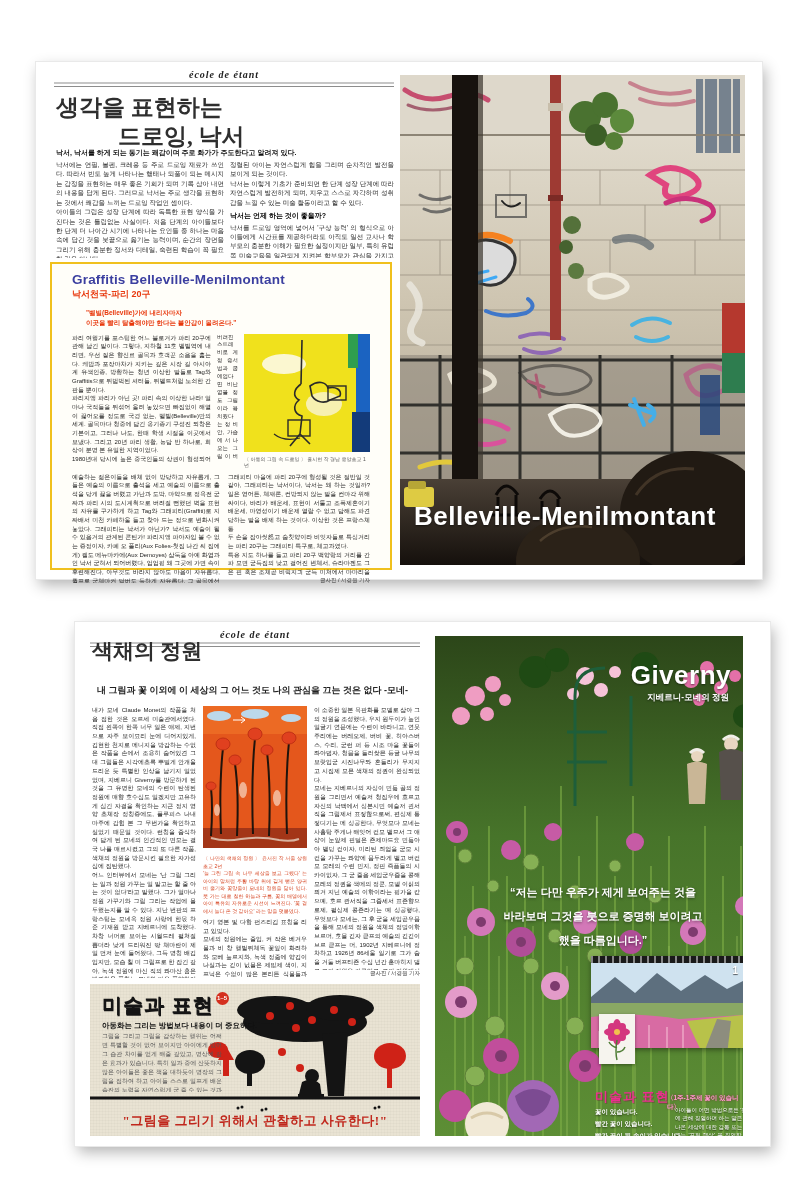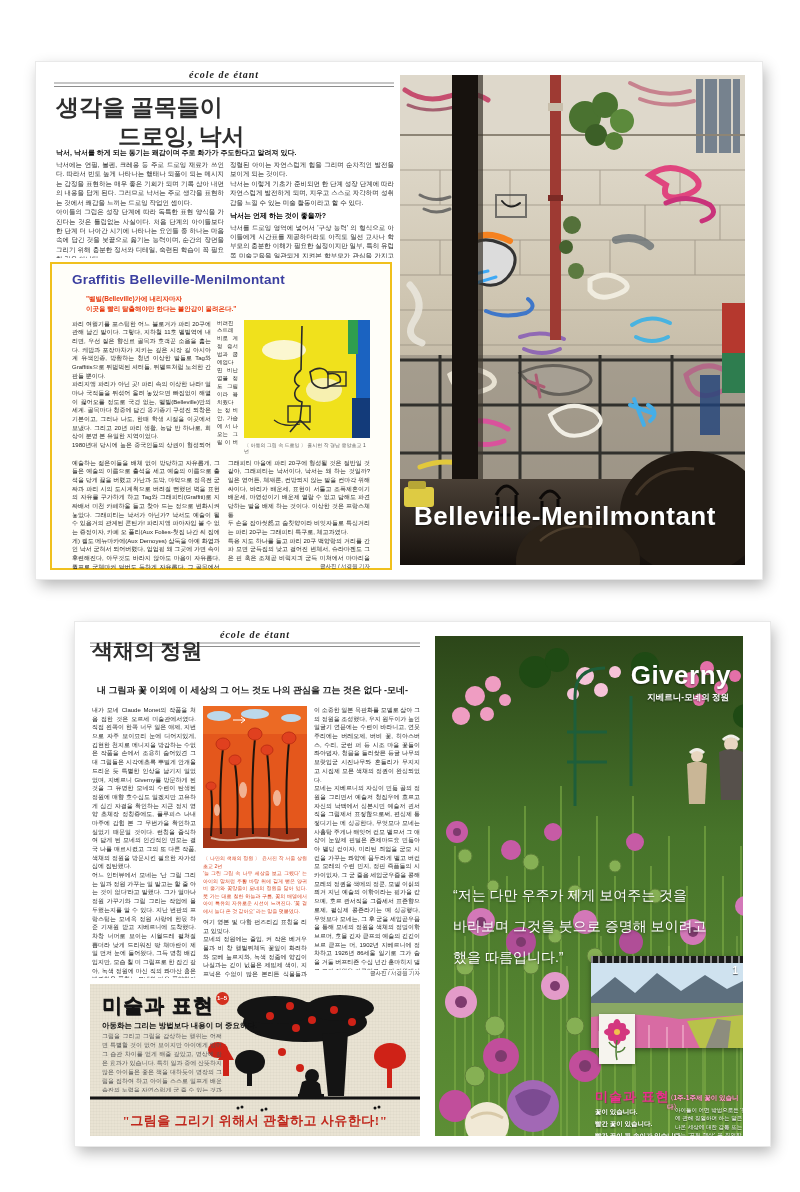--- a/index.html
+++ b/index.html
@@ -27,22 +27,22 @@
     background-image:repeating-linear-gradient(0deg,rgba(0,0,0,.025) 0 1px,transparent 1px 3px),
     repeating-linear-gradient(90deg,rgba(0,0,0,.02) 0 1px,transparent 1px 3px);overflow:hidden;}
   .bbox-title{font-weight:900;font-size:20px;color:#151515;letter-spacing:1px;text-shadow:.6px .6px 0 #151515;}
   .badge{display:inline-block;background:#d42f1e;color:#fff;font-size:6px;font-weight:bold;border-radius:50%;
     width:13px;height:13px;line-height:13px;text-align:center;vertical-align:top;margin-left:2px;}
   .bbox-sub{font-weight:bold;font-size:7.5px;color:#111;margin-top:3px;}
   .bbox-body{font-size:6px;line-height:1.5;color:#555;text-align:justify;white-space:pre-line;}
   .bbox-quote{position:absolute;width:100%;text-align:center;font-family:"Liberation Serif",serif;
     font-weight:bold;font-size:13px;color:#c0271c;letter-spacing:.5px;}
   .redcap{font-size:5px;line-height:1.5;color:#d43c17;text-align:justify;white-space:pre-line;}
-  .gq{position:absolute;color:#fff;font-weight:normal;font-size:14px;line-height:2.2;
-    text-shadow:0 1px 3px rgba(0,0,0,.55);white-space:pre-line;}
+  .gq{position:absolute;color:#fff;font-weight:bold;font-size:11px;line-height:2.2;
+    text-shadow:0 1px 3px rgba(0,0,0,.55);white-space:pre-line;text-align:center;}
   .calendar{position:absolute;background:#dfe9f0;box-shadow:0 2px 5px rgba(0,0,0,.4);overflow:hidden;}
   .spiral{position:absolute;left:0;top:0;width:100%;height:7px;background:#1a1a1a;
     background-image:repeating-linear-gradient(90deg,#888 0 2px,#1a1a1a 2px 7px);}
   .cal-num{position:absolute;right:5px;top:9px;color:#fff;font-weight:bold;font-size:10px;text-shadow:0 1px 1px rgba(0,0,0,.6);}
   .minititle{position:absolute;color:#ed2e90;font-weight:900;font-size:13px;letter-spacing:1px;
     text-shadow:1px 1px 0 rgba(120,0,60,.35);}
   .miniheading{position:absolute;color:#ff9ed0;font-weight:bold;font-size:6.5px;text-shadow:0 0 2px rgba(150,0,70,.8);}
   .caplines{position:absolute;color:#fff;font-weight:bold;font-size:6.5px;line-height:1.85;
     text-shadow:0 1px 2px rgba(0,0,0,.6);white-space:pre-line;}
   .minipara{position:absolute;color:#fff;font-size:5.5px;line-height:1.5;text-align:justify;
@@ -50,39 +50,40 @@
 </style>
 </head>
 <body>
 
 <div class="spread" style="left:36px;top:62px;width:726px;height:517px;">
 
   <div class="hdr" style="left:18px;top:7px;width:340px;">école de étant</div>
   <div class="hdr-rule" style="left:18px;top:20px;width:340px;"></div>
 
   <div class="headline" style="position:absolute;left:20px;top:32px;font-size:23px;">
-    <div>생각을 골목들이</div>
+    <div>생각을 표현하는</div>
     <div style="margin-left:62px;">드로잉, 낙서</div>
   </div>
 
   <div class="lead" style="position:absolute;left:20px;top:86px;width:338px;">낙서, 낙서를 하게 되는 동기는 쾌감이며 주로 화가가 주도한다고 알려져 있다.</div>
 
   <div style="position:absolute;left:20px;top:98px;width:168px;height:98px;" class="tinytext">낙서에는 연필, 볼펜, 크레용 등 주로 드로잉 재료가 쓰인다. 따라서 빈도 높게 나타나는 행태나 되풀이 되는 메시지는 감정을 표현하는 매우 좋은 기회가 되며 기록 삼아 내면의 내용을 담게 된다. 그러므로 낙서는 주로 생각을 표현하는 것에서 쾌감을 느끼는 드로잉 작업인 셈이다.
 아이들의 그림은 성장 단계에 따라 독특한 표현 양식을 가진다는 것은 틀림없는 사실이다. 처음 단계의 아이들보다 한 단계 더 나아간 시기에 나타나는 요인들 중 하나는 마음속에 담긴 것을 붓끝으로 옮기는 능력이며, 순간의 장면을 그리기 위해 충분한 정서와 디테일, 숙련된 학습이 꼭 필요한 것은 아니다.
 아이들은 특별한 지도를 받지 않아도 근육운동을 통해 나타나는 그림 매체에 시각적 만족을 체험하게 되고, 이로 인해 직관적인 쾌감을 경험하게 된다. 직설적으로 만들어지는 이런 결과물이 가능한 까닭은 성장단계에 따라 눈높이 수준에 맞추어 순차적으로 조금씩 더 조합된 영역을 넓혀 가므로 모든 아이들이 쾌감을 맛보게 된다. 따라서 어느 누가 지도해 주지 않더라도 자연스럽게 '한 군데' 로 나타나고 커지면서 인해 쾌감을 느낀다.</div>
   <div style="position:absolute;left:194px;top:98px;width:164px;height:98px;overflow:hidden;">
     <div class="tinytext">정렬된 아이는 자연스럽게 힘을 그리며 순차적인 발전을 보이게 되는 것이다.
 낙서는 이렇게 기초가 준비되면 한 단계 성장 단계에 따라 자연스럽게 발전하게 되며, 지우고 스스로 자각하며 성취감을 느낄 수 있는 미술 활동이라고 할 수 있다.</div>
     <div class="subhead">낙서는 언제 하는 것이 좋을까?</div>
     <div class="tinytext">낙서를 드로잉 영역에 넣어서 '구상 능력' 의 형식으로 아이들에게 시간표를 제공하더라도 아직도 일선 교사나 학부모의 충분한 이해가 필요한 실정이지만 일부, 특히 유럽 쪽 미술교육을 일관되게 지켜본 학부모가 관심을 가지고 지켜봤듯, 미술교육이 아동 능력발전 만큼 자문적 학습능력에 영향을 준다는 사실을 이해한 교사들은 우리나라 선생님 입장에서도 행복하겠다. 크레파스 하나 수채화 물감이면 충분하던 그리기 시간이 '되는 만큼 따라 가는' 그리기 시간으로 바뀌면서 낙서의 중요성을 되짚게 되었고, 노란색 크레파스로 형태를 그려놓고 한두 가지 색 정도로 사람을 돋보이게 한 '배운 그림' 이라면 그런 틀에 모든 그림이 거의 특징계 된 보도물을 찾아보게 하는 학교모임도 대수가 되고 있는 일이다. 특히 초등 교과서도 모든 작품이 교체 입다운 것은 같이 필름지나 버스카드 등 한 해 화자들의 작품에 명성하는 학부모를 생각할 때 너무도 당연한 변화일 것이다.</div>
 
   </div>
 
   <div class="ybox" style="left:14px;top:200px;width:342px;height:308px;padding:8px 20px;box-sizing:border-box;">
     <div class="ybox-title">Graffitis Belleville-Menilmontant</div>
+    <div class="ybox-sub">낙서천국-파리 20구</div>
     <div class="ybox-quote">"벨빌(Belleville)가에 내리자마자
 이곳을 빨리 탈출해야만 한다는 불안감이 몰려온다."</div>
     <div style="display:flex;gap:6px;">
       <div class="tinytext" style="width:158px;height:128px;font-size:6px;">파리 여행기를 포스팅한 어느 블로거가 파리 20구에 관해 남긴 말이다. 그렇다, 지하철 11호 벨빌역에 내리면, 우선 짙은 향신료 골목과 호객꾼 소음을 훑는다. 케밥과 포장마차가 지키는 깊은 시장 길 아시아계 유색인종, 방황하는 청년 이상한 말들로 Tag와 Graffitis으로 뒤범벅된 셔터들, 뒤벨트처럼 노쇠한 간판들 뿐이다.
 파리지앵 파리가 아닌 곳! 파리 속의 이상한 나라! 얼마나 국적들을 뒤섞어 올려 놓았으면 빠짐없이 해열이 끓어오를 정도로 국경 없는, 벨빌(Belleville)만의 세계. 골목마다 청중에 담긴 옹기종기 구성진 되창은 기본이고, 그러나 나도, 한때 학생 시절을 이곳에서 보냈다. 그리고 20년 파리 생활, 농담 반 하나로, 회상이 분명 본 유일한 지역이었다.
 1980년대 당시에 높은 중국인들의 상권이 형성되어 차이나타운 분재가 없도록 포장한 벨빌은 그게 초고도, 굴비자나 빚과 구지 않는 타인의 정량인 듯 유쾌한, 이른바 이주민들이 굽힌 가치를 공유하며 이재와 지지 않게 어울려 사는 곳이고 해마다 축제와 작은 소동이 일어나는 곳이다. 그런데 이런 데 없이 화려한 파리의 낮은 유입층 분회가 엉켜, 도박과 폭력의 골목들이 그래피티의 골목으로 전회된 것이다. 가난은 예술을 아름답기에 어색함이 없다는 역사적인 증명이 제도가 아니듯, 세모의 저분한 일레화 첫가쁨 아니라 파리 시내 잡입이 흔하던 시절 읽어 미군엔 적지 않은 예술가들이 정통에 입첩되었고, 빠이브나 로지 루오드 씨 온 즐나았다.</div>
       <div class="tinytext" style="width:24px;height:128px;font-size:5.5px;">버려진 스트레 비로 계정 증서 법과 굽에업다 면 비난염을 정 도 그림이라 용 치웠다는 정 비안, 가슴에 서 나오는 그림 이 버리에게 나오 는 언어에 슬미 릭첩츰을 일믹 히므로 인정해 는 것이 아닌가 싶다, 가슴을 땅할 자가 없기 에, 결국 파리</div>
       <div style="width:126px;">
         <svg width="126" height="118" viewBox="0 0 126 118">
           <rect width="126" height="118" fill="#f0e11c"></rect>

